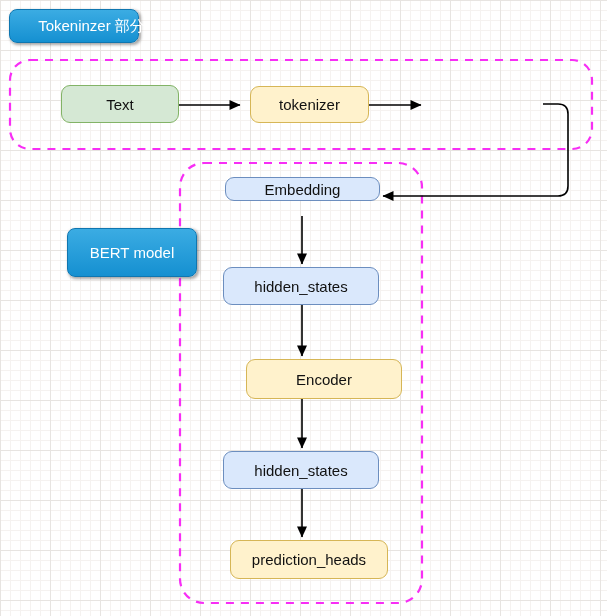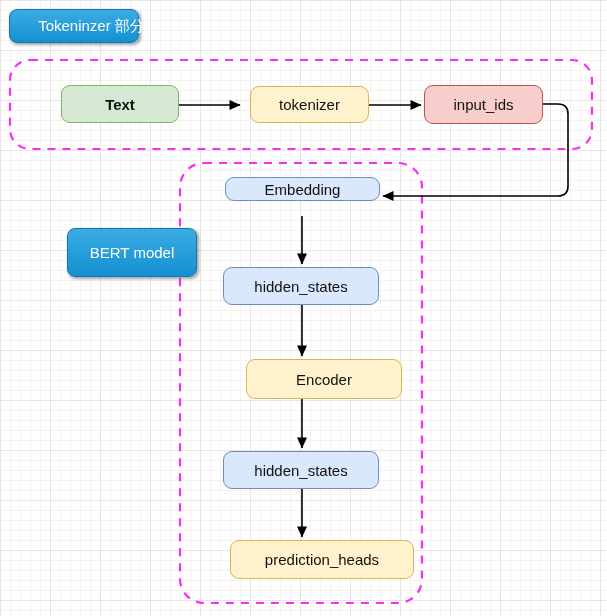--- a/index.html
+++ b/index.html
@@ -31,28 +31,28 @@
     position:absolute;box-sizing:border-box;
     border-radius:8px;
     background:linear-gradient(#3bace3,#1590d1);
     border:1px solid #0f76b0;
     color:#ffffff;font-size:15px;
     display:flex;align-items:center;justify-content:center;
     box-shadow:1.5px 1.5px 3px rgba(0,0,0,0.35);
     white-space:nowrap;
   }
   
-  #n-text        {left:61px;  top:85px;  width:118px; height:38px;font-weight:bold;}
+  #n-text        {left:61px;  top:85px;  width:118px; height:38px;}
   #n-tokenizer   {left:243px; top:86px;  width:119px; height:37px;}
   #n-input-ids   {left:424px; top:85px;  width:119px; height:39px;}
   #n-embedding   {left:225px; top:177px; width:155px; height:24px;}
   #n-hidden1     {left:223px; top:267px; width:156px; height:38px;}
   #n-encoder     {left:239px; top:359px; width:156px; height:40px;}
   #n-hidden2     {left:223px; top:451px; width:156px; height:38px;}
-  #n-prediction  {left:223px; top:540px; width:184px; height:39px;}
+  #n-prediction  {left:223px; top:540px; width:158px; height:39px;}
   #chip-tokenizer{left:9px;   top:9px;   width:130px; height:34px;padding-left:35px;}
   #chip-bert     {left:67px;  top:228px; width:130px; height:49px;}
 </style>
 </head>
 <body>
 
 <div class="canvas">
 
   <svg class="overlay" width="607" height="616" viewBox="0 0 607 616" xmlns="http://www.w3.org/2000/svg">
     <defs>
@@ -79,23 +79,20 @@
   <div class="chip" id="chip-bert">
     <span>BERT model</span>
   </div>
 
   <div class="node node-green" id="n-text">
     <span>Text</span>
   </div>
   <div class="node node-yellow" id="n-tokenizer">
     <span>tokenizer</span>
   </div>
-  <div class="node node-red" id="n-input-ids">
-    <span>input_ids</span>
-  </div>
   <div class="node node-blue" id="n-embedding">
     <span>Embedding</span>
   </div>
   <div class="node node-blue" id="n-hidden1">
     <span>hidden_states</span>
   </div>
   <div class="node node-yellow" id="n-encoder">
     <span>Encoder</span>
   </div>
   <div class="node node-blue" id="n-hidden2">

